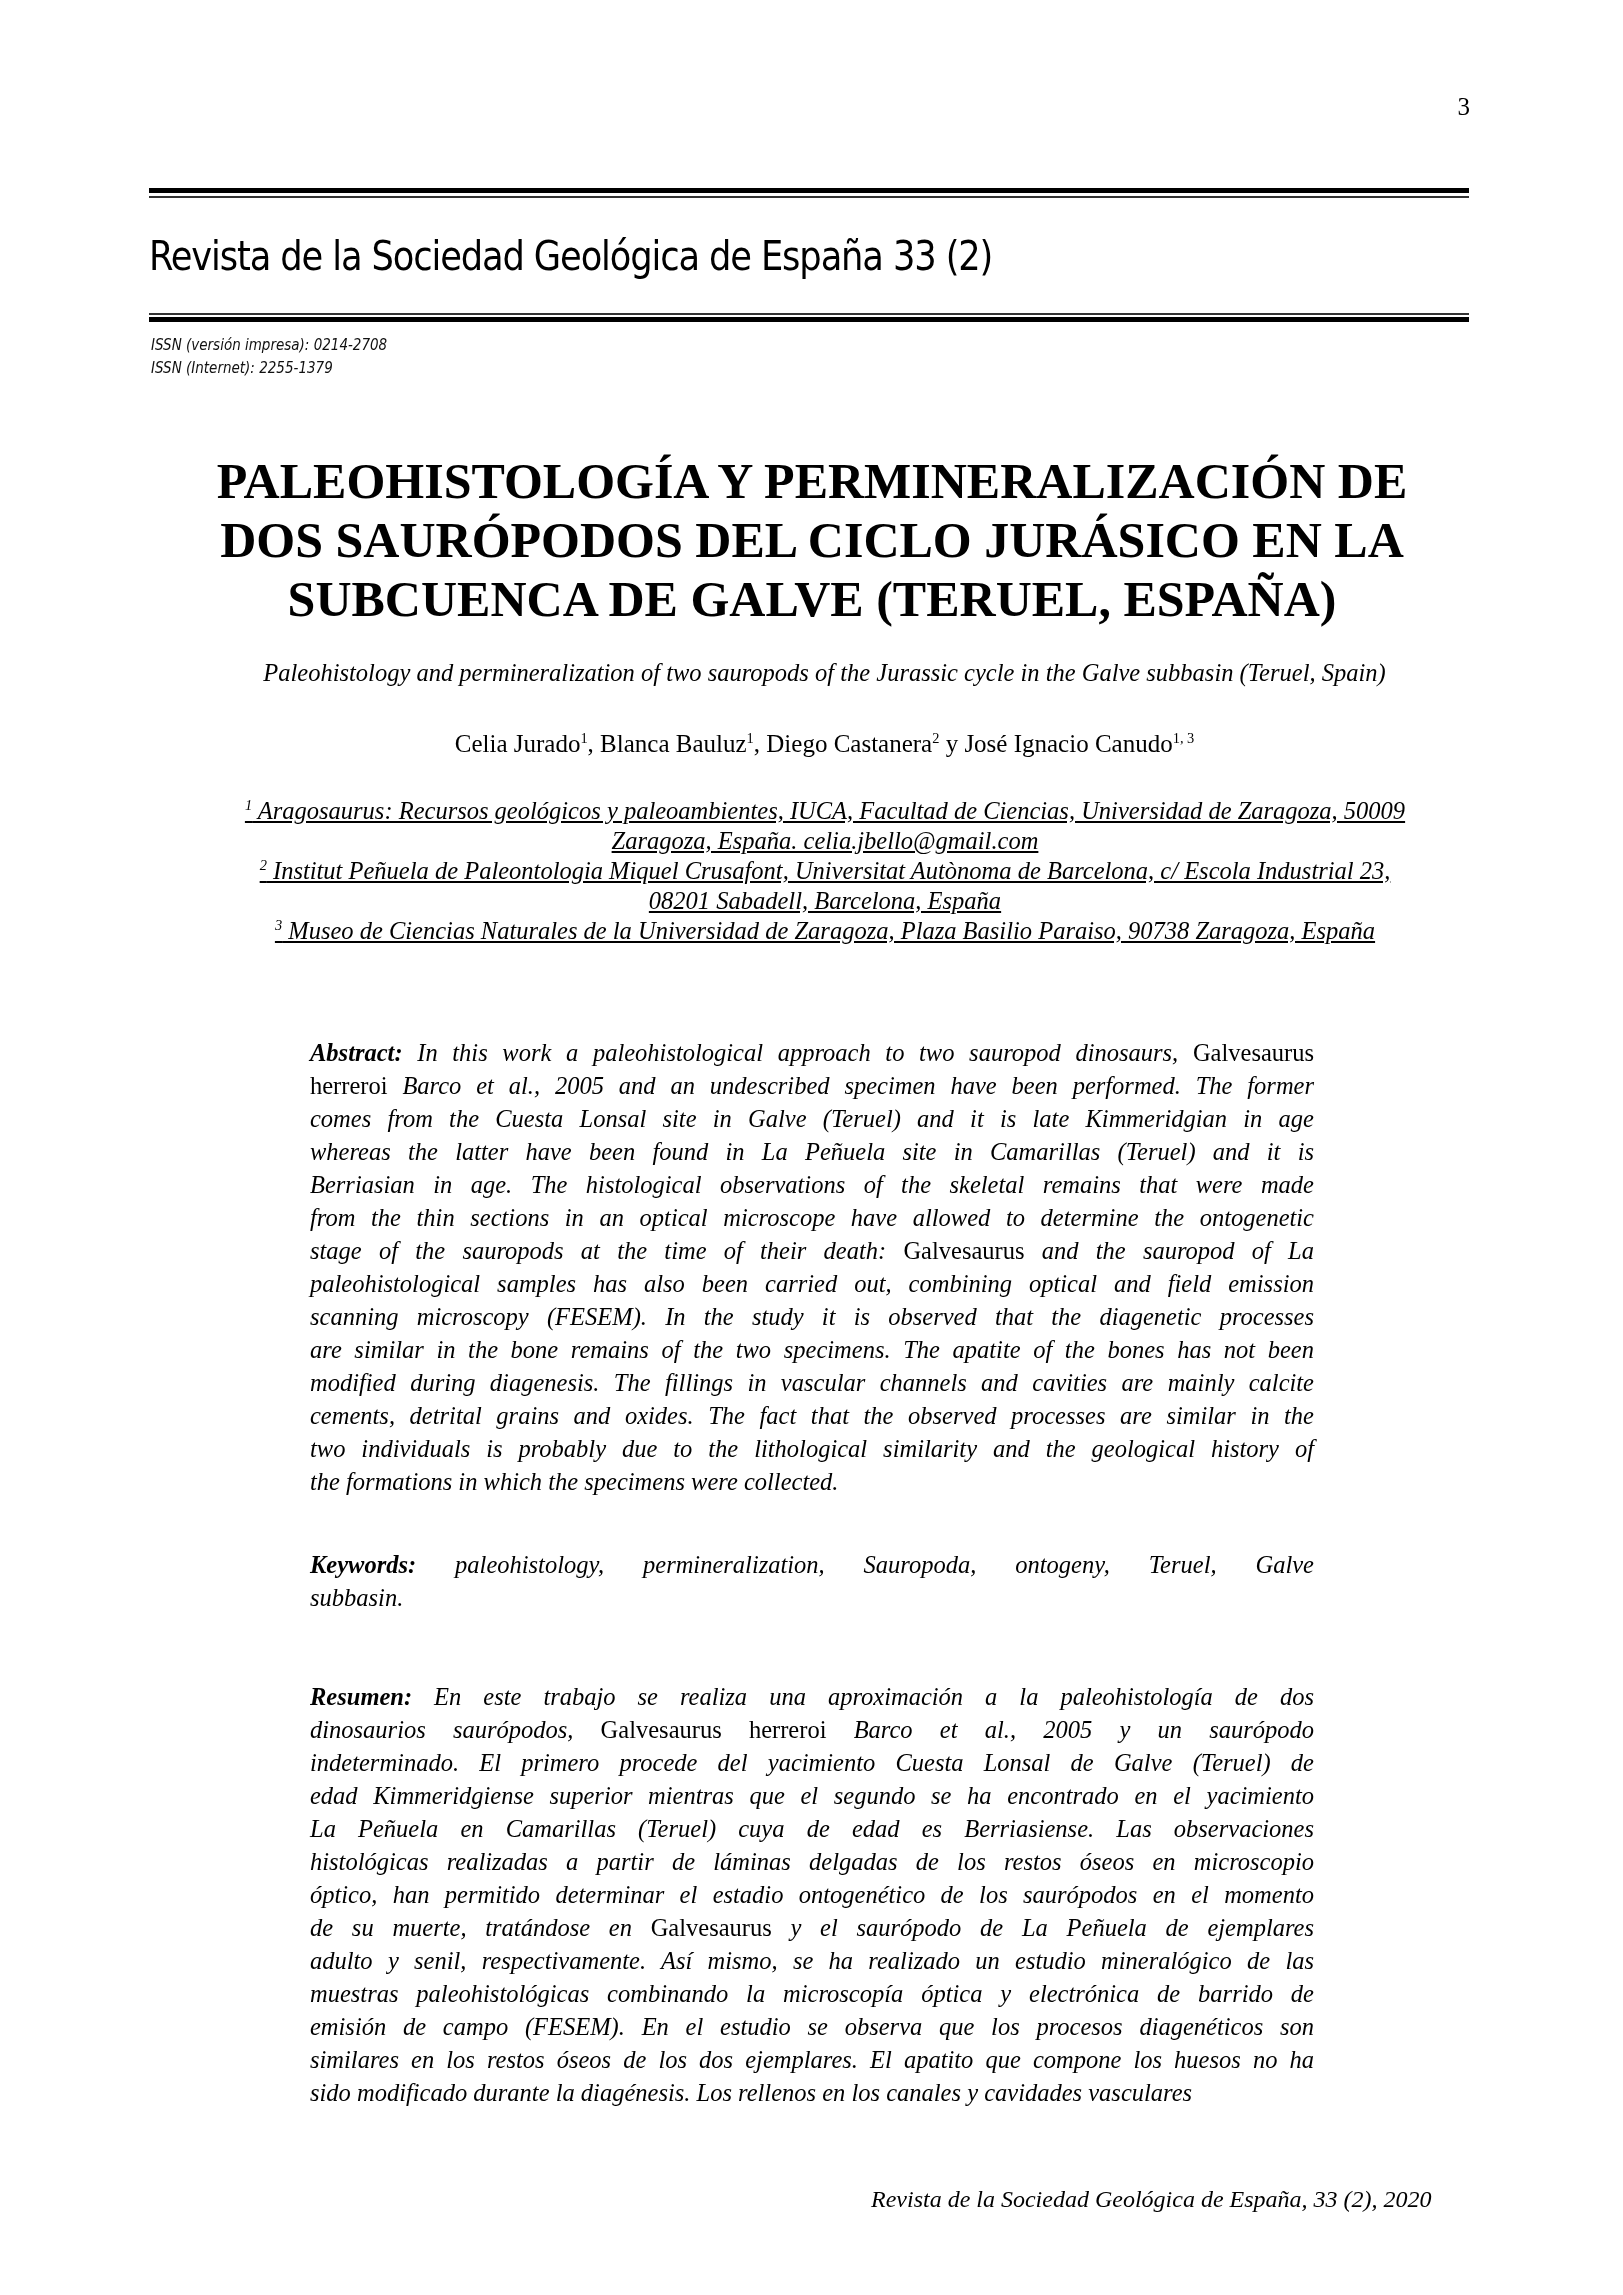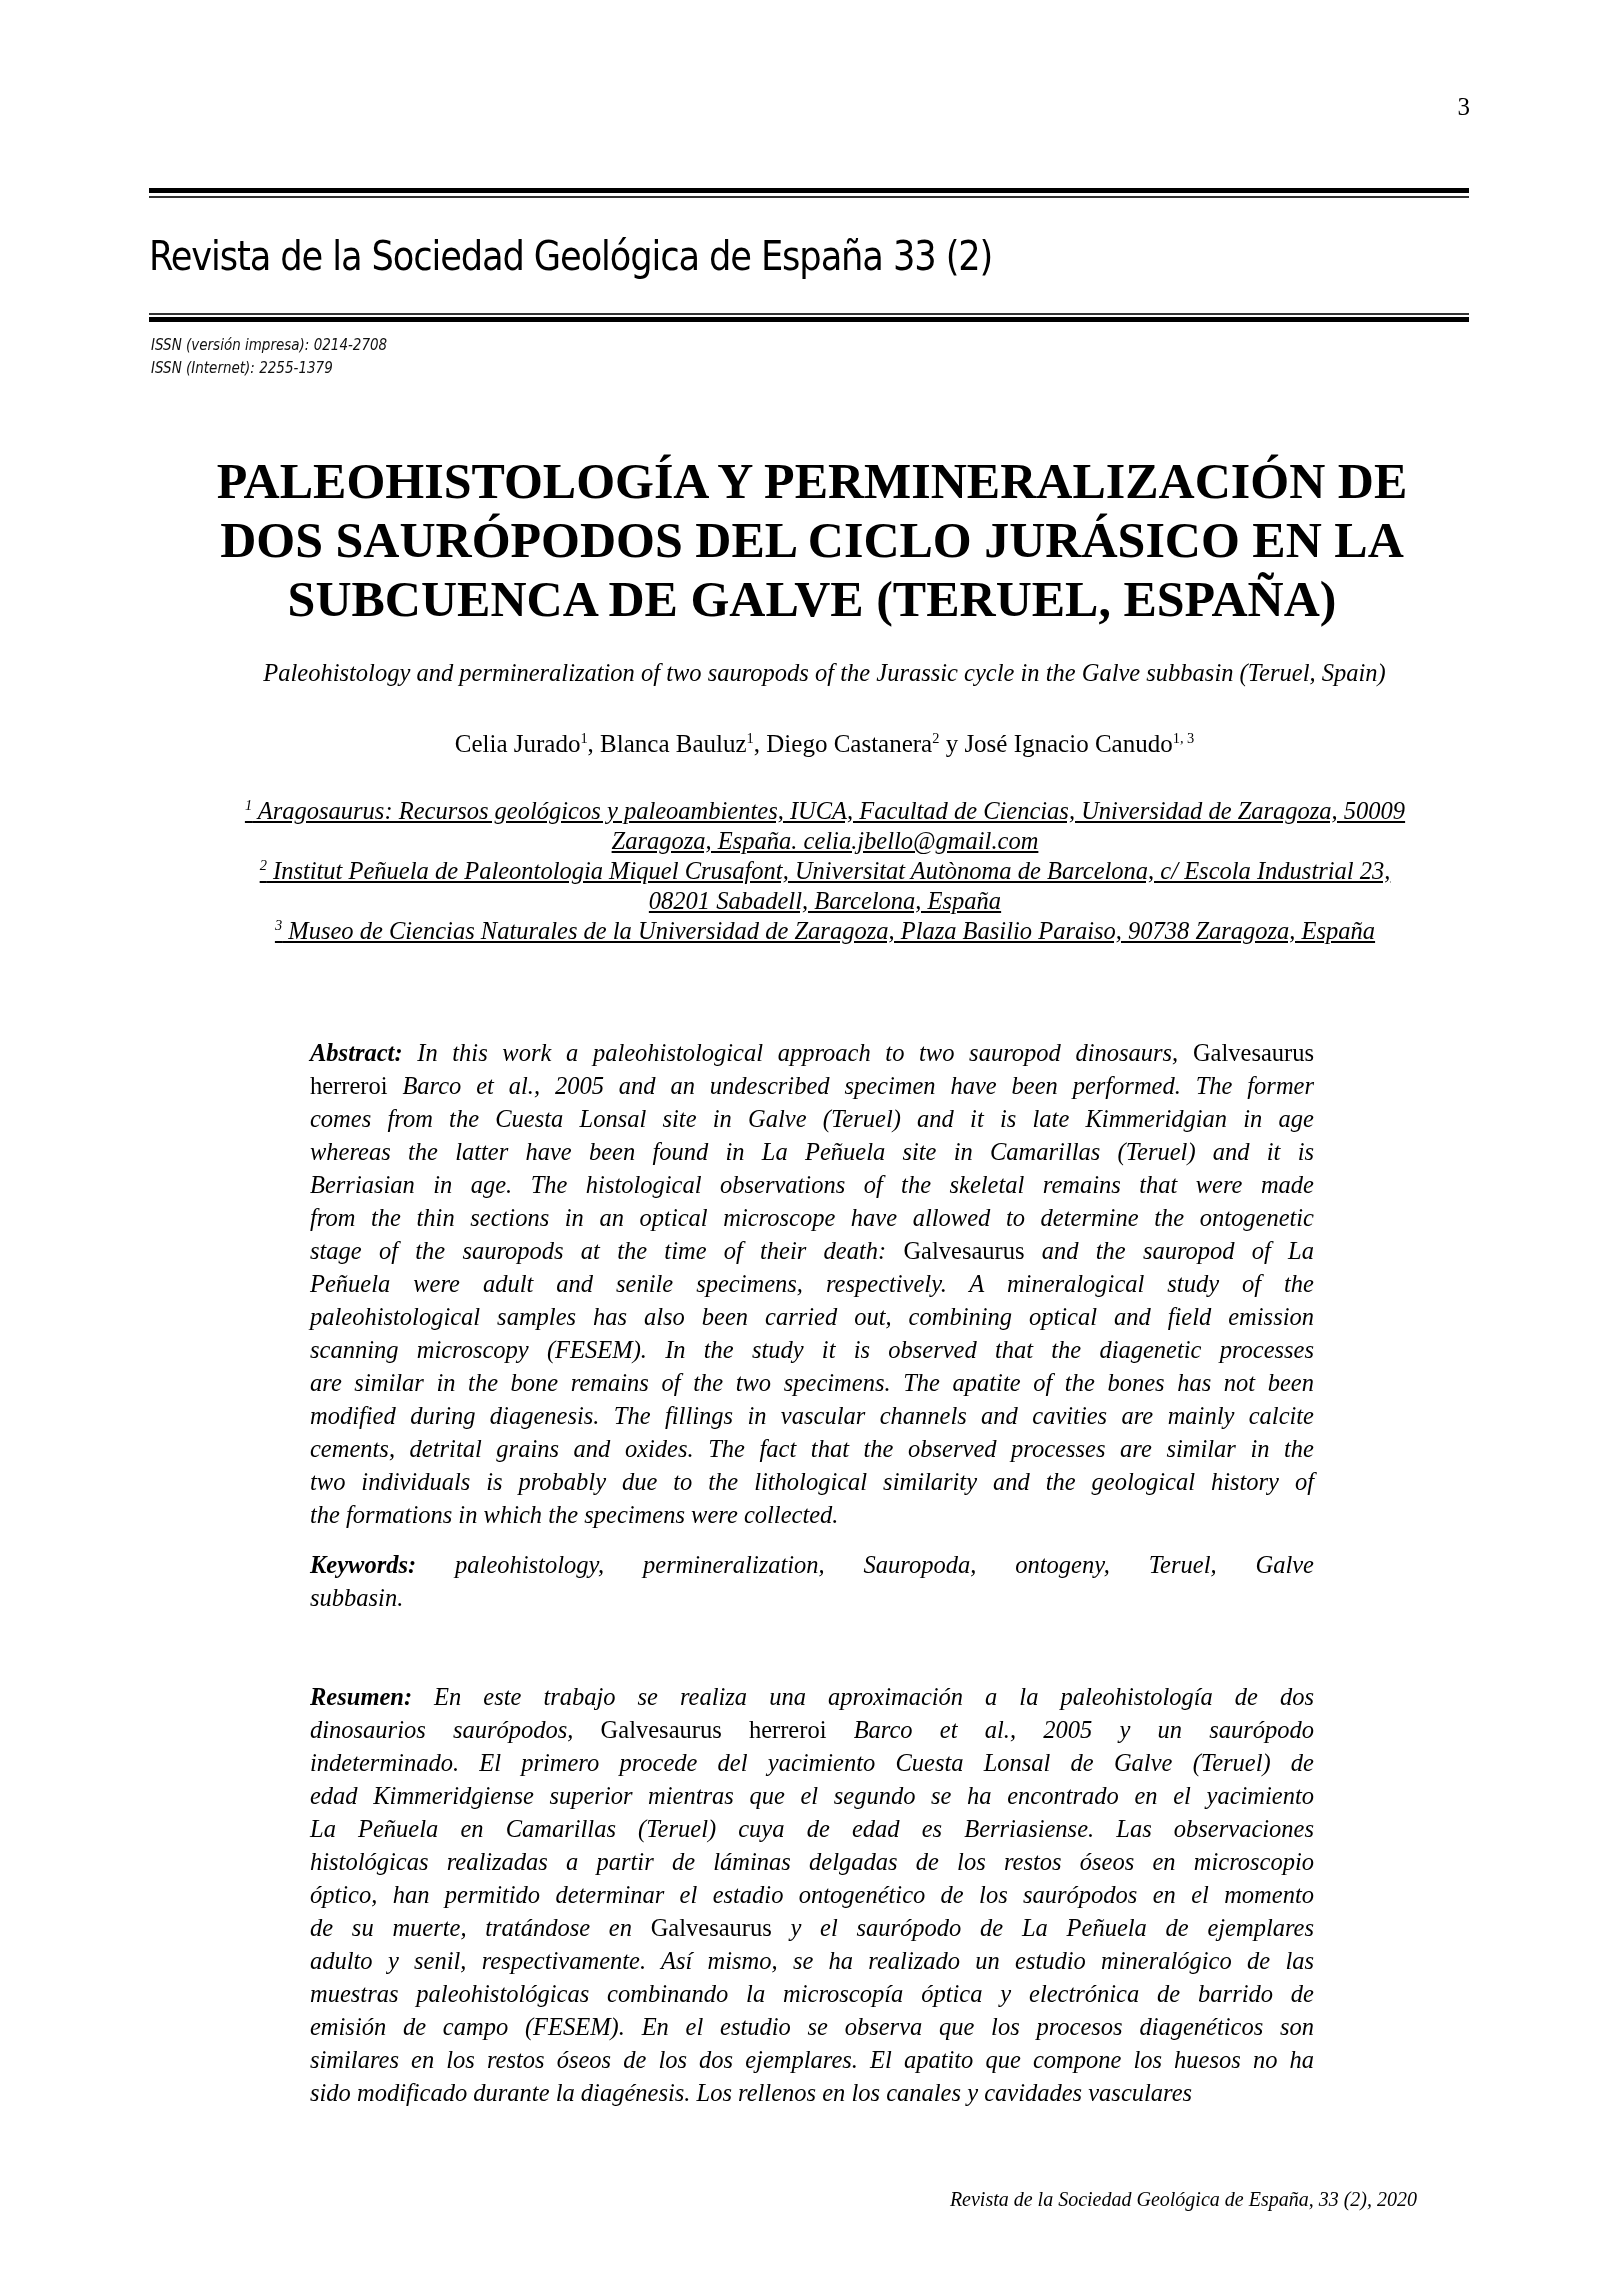--- a/index.html
+++ b/index.html
@@ -39,21 +39,21 @@
 
   .abs-block { position: absolute; left: 310px; width: 1004px;
     font-family: "Liberation Serif", serif; font-size: 24.5px; line-height: 33px; font-style: italic; }
   .jline { display: block; width: 1004px; height: 33px; white-space: nowrap; overflow: visible;
     text-align: justify; text-align-last: justify; }
   .jline.last { text-align-last: left; }
   .label { font-weight: bold; margin-top: 16px; }
   .up { font-style: normal; }
 
   .footer { position: absolute; left: 871px; top: 2186px; width: 546px; text-align: right; white-space: nowrap;
-    font-family: "Liberation Serif", serif; font-style: italic; font-size: 20px; line-height: 26px; }
+    font-family: "Liberation Serif", serif; font-style: italic; font-size: 24px; line-height: 26px; }
 </style>
 </head>
 <body>
 
 <div class="page">
 
   <div class="page-number">3</div>
 
   <div class="rule thick" style="top:188px"></div>
   <div class="rule thin" style="top:196px"></div>
@@ -87,21 +87,20 @@
   </div>
 
   <div class="abs-block" style="top:1036px">
       <span class="jline"><span class="label">Abstract:</span><span> In this work a paleohistological approach to two sauropod dinosaurs, </span><span class="up">Galvesaurus</span></span>
       <span class="jline"><span class="up">herreroi</span><span> Barco et al., 2005 and an undescribed specimen have been performed. The former</span></span>
       <span class="jline"><span>comes from the Cuesta Lonsal site in Galve (Teruel) and it is late Kimmeridgian in age</span></span>
       <span class="jline"><span>whereas the latter have been found in La Peñuela site in Camarillas (Teruel) and it is</span></span>
       <span class="jline"><span>Berriasian in age. The histological observations of the skeletal remains that were made</span></span>
       <span class="jline"><span>from the thin sections in an optical microscope have allowed to determine the ontogenetic</span></span>
       <span class="jline"><span>stage of the sauropods at the time of their death: </span><span class="up">Galvesaurus</span><span> and the sauropod of La</span></span>
-      <span class="jline"><span>Peñuela were adult and senile specimens, respectively. A mineralogical study of the</span></span>
       <span class="jline"><span>paleohistological samples has also been carried out, combining optical and field emission</span></span>
       <span class="jline"><span>scanning microscopy (FESEM). In the study it is observed that the diagenetic processes</span></span>
       <span class="jline"><span>are similar in the bone remains of the two specimens. The apatite of the bones has not been</span></span>
       <span class="jline"><span>modified during diagenesis. The fillings in vascular channels and cavities are mainly calcite</span></span>
       <span class="jline"><span>cements, detrital grains and oxides. The fact that the observed processes are similar in the</span></span>
       <span class="jline"><span>two individuals is probably due to the lithological similarity and the geological history of</span></span>
       <span class="jline last"><span>the formations in which the specimens were collected.</span></span>
     </div>
   <div class="abs-block" style="top:1548px">
       <span class="jline"><span class="label">Keywords:</span><span> paleohistology, permineralization, Sauropoda, ontogeny, Teruel, Galve</span></span>

